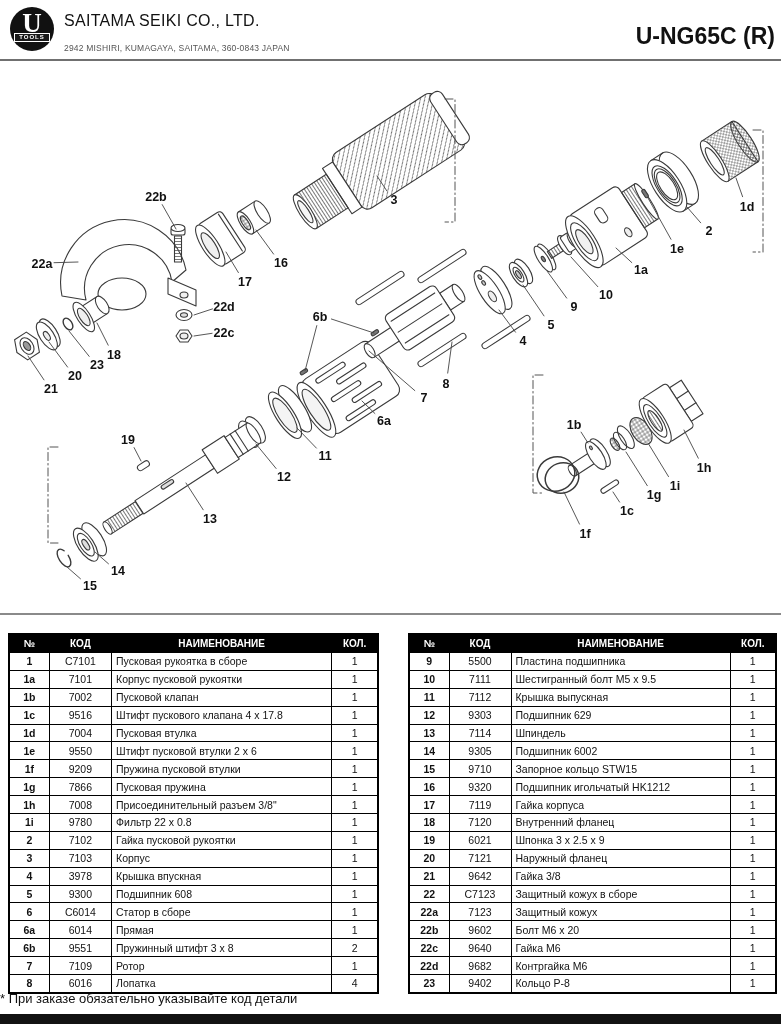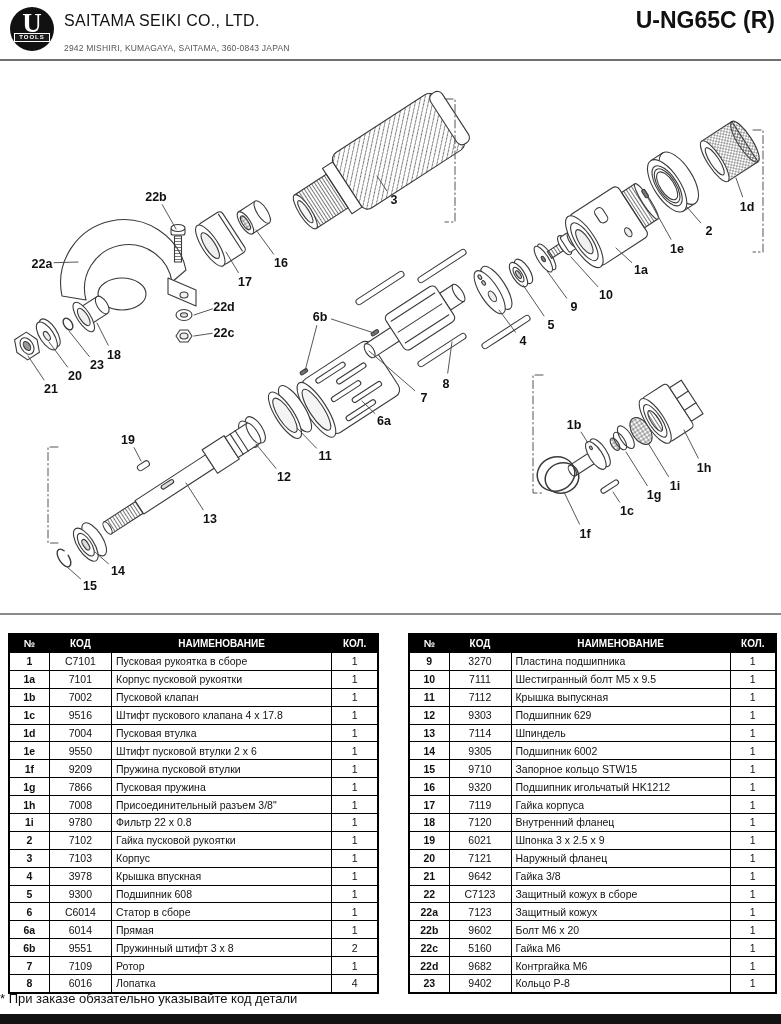--- a/index.html
+++ b/index.html
@@ -9,21 +9,21 @@
   .header{position:absolute;top:0;left:0;width:781px;height:61px;border-bottom:2px solid #707070;
           display:flex;justify-content:space-between;box-sizing:border-box;padding:7px 6px 0 10px;}
   .h-left{display:flex;gap:10px;}
   .logo{position:relative;width:44px;height:44px;background:#111;border-radius:50%;flex:0 0 auto;}
   .logo .u{position:absolute;top:1px;left:0;width:44px;text-align:center;color:#fff;
            font-size:27px;font-weight:bold;font-family:"Liberation Serif", serif;}
   .logo .banner{position:absolute;bottom:9px;left:4px;right:4px;background:#1a1a1a;border:1px solid #fff;
            color:#fff;font-size:6px;font-weight:bold;text-align:center;letter-spacing:1px;line-height:7px;}
   .company{font-size:16px;letter-spacing:.3px;margin-top:5px;}
   .address{font-size:8.5px;color:#555;margin-top:13px;letter-spacing:.2px;}
-  .h-right{text-align:right;margin-top:0;}
+  .h-right{text-align:right;margin-top:16px;}
   .model{font-size:23px;font-weight:bold;}
   .subtitle{font-size:12px;margin-top:2px;}
   
   .diagram{position:absolute;top:62px;left:0;}
   .diagram svg text.callout{font-family:"Liberation Sans", sans-serif;font-size:12.5px;font-weight:600;fill:#111;}
   
   .divider{position:absolute;top:613px;left:0;width:781px;height:2px;background:#8a8a8a;}
   
   .tables{position:absolute;top:633px;left:8px;width:769px;display:flex;justify-content:space-between;}
   table.parts{border-collapse:collapse;table-layout:fixed;}
@@ -530,21 +530,21 @@
           <tr>
             <th>№</th>
             <th>КОД</th>
             <th>НАИМЕНОВАНИЕ</th>
             <th>КОЛ.</th>
           </tr>
         </thead>
       <tbody>
           <tr>
             <td class="c-num">9</td>
-            <td class="c-code">3270</td>
+            <td class="c-code">5500</td>
             <td class="c-name">Пластина подшипника</td>
             <td class="c-qty">1</td>
           </tr>
           <tr>
             <td class="c-num">10</td>
             <td class="c-code">7111</td>
             <td class="c-name">Шестигранный болт M5 x 9.5</td>
             <td class="c-qty">1</td>
           </tr>
           <tr>
@@ -626,21 +626,21 @@
             <td class="c-qty">1</td>
           </tr>
           <tr>
             <td class="c-num">22b</td>
             <td class="c-code">9602</td>
             <td class="c-name">Болт M6 x 20</td>
             <td class="c-qty">1</td>
           </tr>
           <tr>
             <td class="c-num">22c</td>
-            <td class="c-code">5160</td>
+            <td class="c-code">9640</td>
             <td class="c-name">Гайка M6</td>
             <td class="c-qty">1</td>
           </tr>
           <tr>
             <td class="c-num">22d</td>
             <td class="c-code">9682</td>
             <td class="c-name">Контргайка M6</td>
             <td class="c-qty">1</td>
           </tr>
           <tr>

